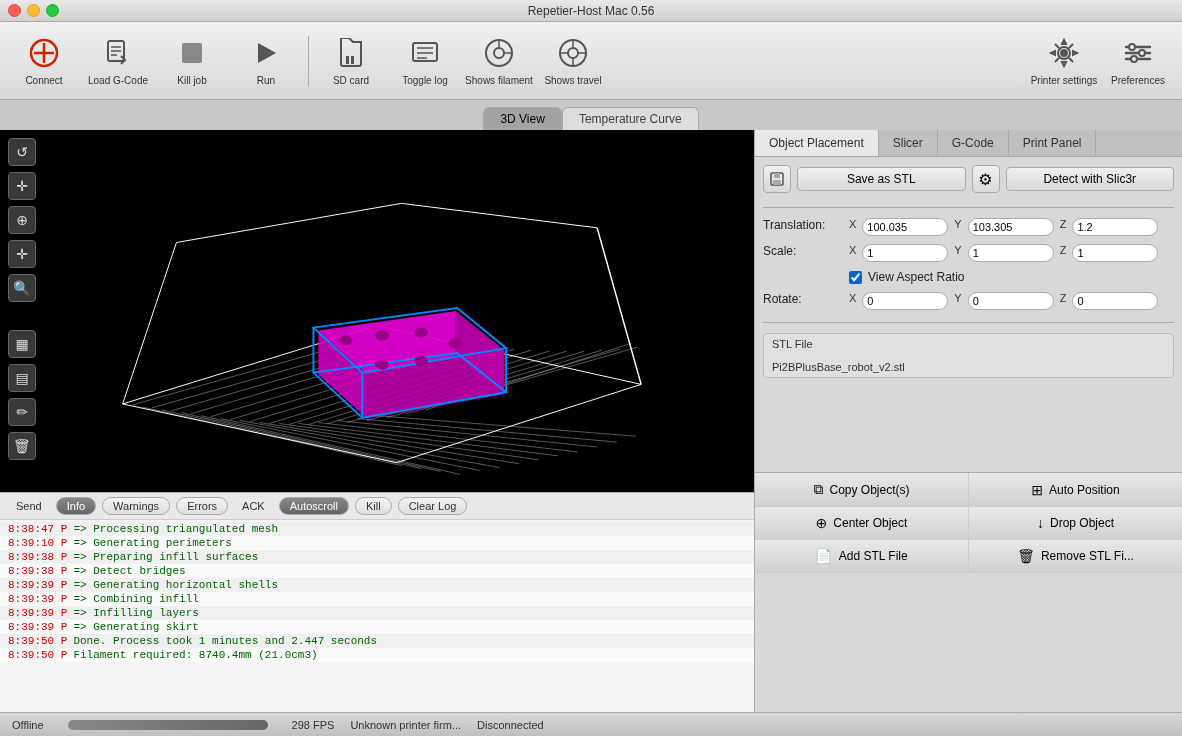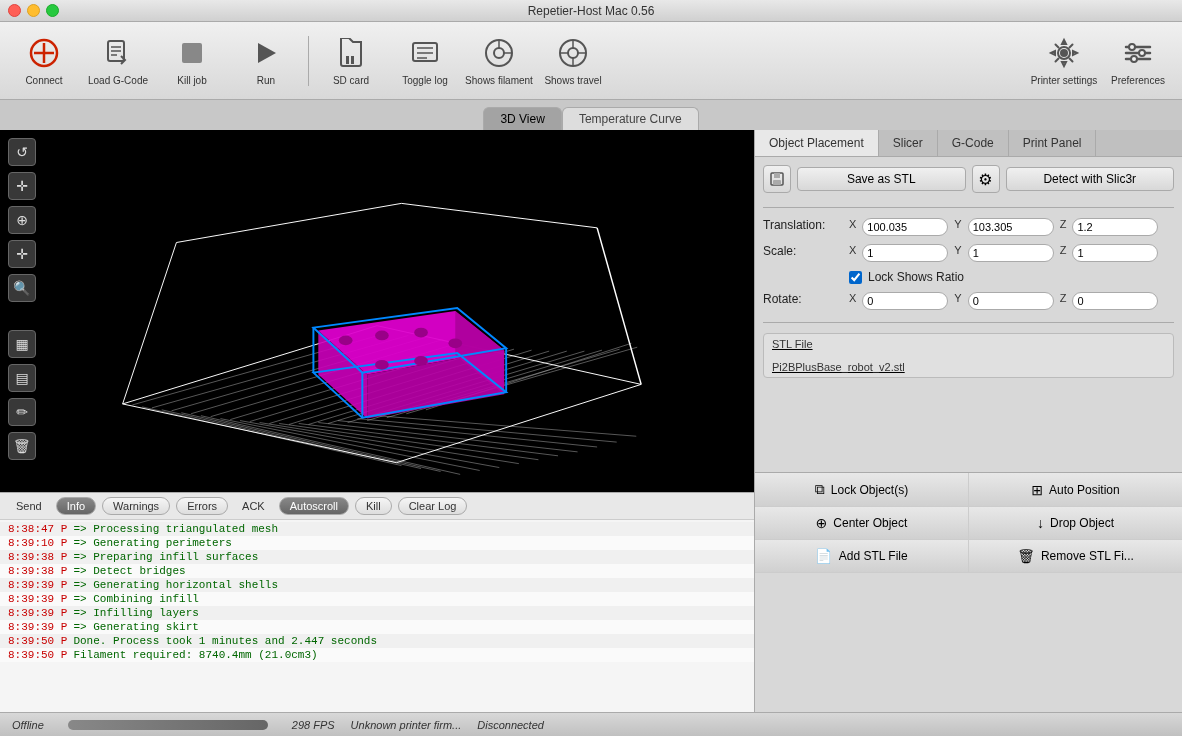--- a/index.html
+++ b/index.html
@@ -73,32 +73,32 @@
     .slice-btn { flex: 1; padding: 4px 8px; background: linear-gradient(to bottom, #f0f0f0, #d8d8d8); border: 1px solid #aaa; border-radius: 4px; font-size: 12px; cursor: pointer; text-align: center; white-space: nowrap; overflow: hidden; text-overflow: ellipsis; }
 
     .divider { height: 1px; background: #aaa; margin: 4px 0; }
     
     
     .check-row { display: flex; align-items: center; gap: 6px; }
     .check-row input[type=checkbox] { width: 13px; height: 13px; accent-color: #0066cc; }
     .check-label { font-size: 12px; color: #222; }
 
     
-    .stl-section { background: #e0e0e0; border: 1px solid #bbb; border-radius: 4px; padding: 4px 8px; text-decoration: underline; }
+    .stl-section { background: #e0e0e0; border: 1px solid #bbb; border-radius: 4px; padding: 4px 8px; }
     .stl-title { font-size: 11px; font-weight: 500; color: #333; margin-bottom: 2px; }
     .stl-filename { font-size: 11px; color: #333; margin-top: 11px; }
     
     
     #action-btns { border-top: 1px solid #aaa; }
     .action-row { display: flex; border-bottom: 1px solid #ccc; }
     .action-btn { flex: 1; padding: 8px 4px; text-align: center; font-size: 12px; cursor: pointer; background: linear-gradient(to bottom, #e8e8e8, #d0d0d0); border-right: 1px solid #ccc; display: flex; align-items: center; justify-content: center; gap: 6px; }
     .action-btn:last-child { border-right: none; }
 
     
-    #statusbar { height: 24px; background: linear-gradient(to bottom, #d8d8d8, #c0c0c0); border-top: 1px solid #aaa; display: flex; align-items: center; padding: 0 12px; gap: 16px; font-size: 11px; color: #333; font-style: italic; }
+    #statusbar { height: 24px; background: linear-gradient(to bottom, #d8d8d8, #c0c0c0); border-top: 1px solid #aaa; display: flex; align-items: center; padding: 0 12px; gap: 16px; font-size: 11px; color: #333; }
     .status-progress { flex: 1; max-width: 200px; height: 10px; background: #aaa; border-radius: 5px; overflow: hidden; margin: 0 8px; }
     .status-progress-inner { width: 100%; height: 100%; background: linear-gradient(to right, #888, #666); }
 
     
     #scene-svg { width: 100%; height: 100%; }
   </style>
 </head>
 <body>
 
 <div id="titlebar">
@@ -413,21 +413,21 @@
         <input class="op-input" type="text" value="1" style="">
         <span class="op-coord-label">Y</span>
         <input class="op-input" type="text" value="1" style="">
         <span class="op-coord-label">Z</span>
         <input class="op-input" type="text" value="1" style="">
       </div>
 
       <div class="op-row check-row">
         <span style="width:80px"></span>
         <input type="checkbox" id="lock-ar" checked="" style="">
-        <label for="lock-ar" class="check-label">Lock Shows Ratio</label>
+        <label for="lock-ar" class="check-label">View Aspect Ratio</label>
       </div>
 
       <div class="op-row">
         <span class="op-label">Rotate:</span>
         <span class="op-coord-label">X</span>
         <input class="op-input" type="text" value="0" style="">
         <span class="op-coord-label">Y</span>
         <input class="op-input" type="text" value="0" style="">
         <span class="op-coord-label">Z</span>
         <input class="op-input" type="text" value="0" style="">
@@ -440,21 +440,21 @@
         <div class="stl-filename">Pi2BPlusBase_robot_v2.stl</div>
       </div>
 
       <div style="flex:1; min-height: 80px;"></div>
     </div>
 
     <div id="action-btns">
       <div class="action-row">
         <div class="action-btn">
           <span style="font-size:14px">⧉</span>
-          <span>Lock Object(s)</span>
+          <span>Copy Object(s)</span>
         </div>
         <div class="action-btn">
           <span style="font-size:14px">⊞</span>
           <span>Auto Position</span>
         </div>
       </div>
       <div class="action-row">
         <div class="action-btn">
           <span style="font-size:14px">⊕</span>
           <span>Center Object</span>

